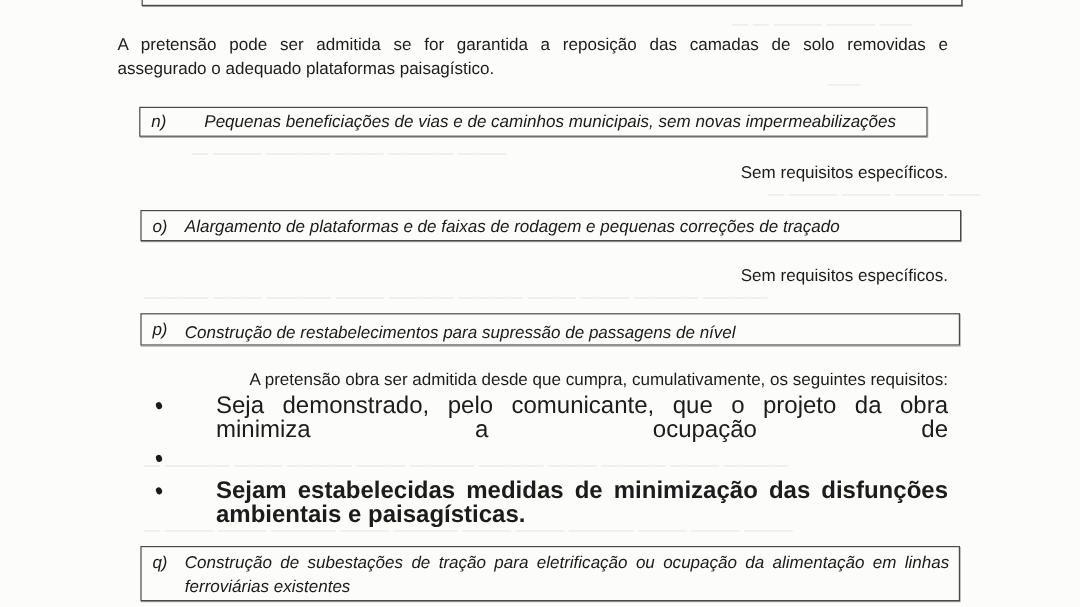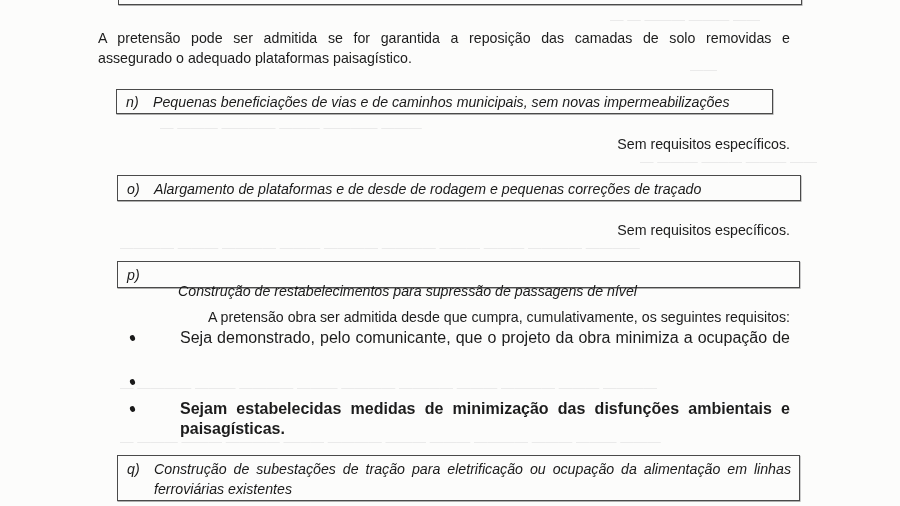--- a/index.html
+++ b/index.html
@@ -58,21 +58,21 @@
       text-align: justify;
       color: #1c1c1c;
     }
     .para.nojust {
       text-align: right;
     }
     .bullet-row {
       position: absolute;
       left: 98px;
       width: 692px;
-      font-size: 16px;
+      font-size: 20px;
       line-height: 20px;
     }
     .bullet-row .dot {
       position: absolute;
       left: 32px;
       top: 7px;
       width: 5px;
       height: 6px;
       border-radius: 50%;
       background: #1a1a1a;
@@ -106,35 +106,35 @@
 
   <div class="box" style="left:118px; top:-22px; width:684px; height:27px;"></div>
 
   <div class="para" style="top:28px;">
     <span class="justify-line">A pretensão pode ser admitida se for garantida a reposição das camadas de solo removidas e</span>
     <span>assegurado o adequado plataformas paisagístico.</span>
   </div>
 
   <div class="box" style="left:116px; top:89px; width:657px; height:25px;">
     <span class="letter" style="top:2px;">n)</span>
-    <span class="text" style="top:2px; white-space:nowrap;">Pequenas beneficiações de vias e de caminhos municipais, sem novas impermeabilizações</span>
+    <span class="text" style="top:2px; white-space:nowrap;text-align:center;">Pequenas beneficiações de vias e de caminhos municipais, sem novas impermeabilizações</span>
   </div>
 
   <div class="para nojust" style="top:134px;">Sem requisitos específicos.</div>
 
   <div class="box" style="left:117px; top:175px; width:684px; height:26px;">
     <span class="letter" style="top:3px;">o)</span>
-    <span class="text" style="top:3px; white-space:nowrap;">Alargamento de plataformas e de desde de rodagem e pequenas correções de traçado</span>
+    <span class="text" style="top:3px; white-space:nowrap;">Alargamento de plataformas e de faixas de rodagem e pequenas correções de traçado</span>
   </div>
 
   <div class="para nojust" style="top:220px;">Sem requisitos específicos.</div>
 
   <div class="box" style="left:117px; top:261px; width:683px; height:27px;">
     <span class="letter" style="top:3px;">p)</span>
-    <span class="text" style="top:19px; white-space:nowrap;margin-left:24px;">Construção de restabelecimentos para supressão de passagens de nível</span>
+    <span class="text" style="top:6px; white-space:nowrap;">Construção de restabelecimentos para supressão de passagens de nível</span>
   </div>
 
   <div class="para nojust" style="top:307px;">A pretensão obra ser admitida desde que cumpra, cumulativamente, os seguintes requisitos:</div>
 
   <div class="bullet-row" style="top:328px; height:40px;">
     <span class="dot"></span>
     <div class="btext">
       <span class="justify-line">Seja demonstrado, pelo comunicante, que o projeto da obra minimiza a ocupação de</span>
     </div>
   </div>

